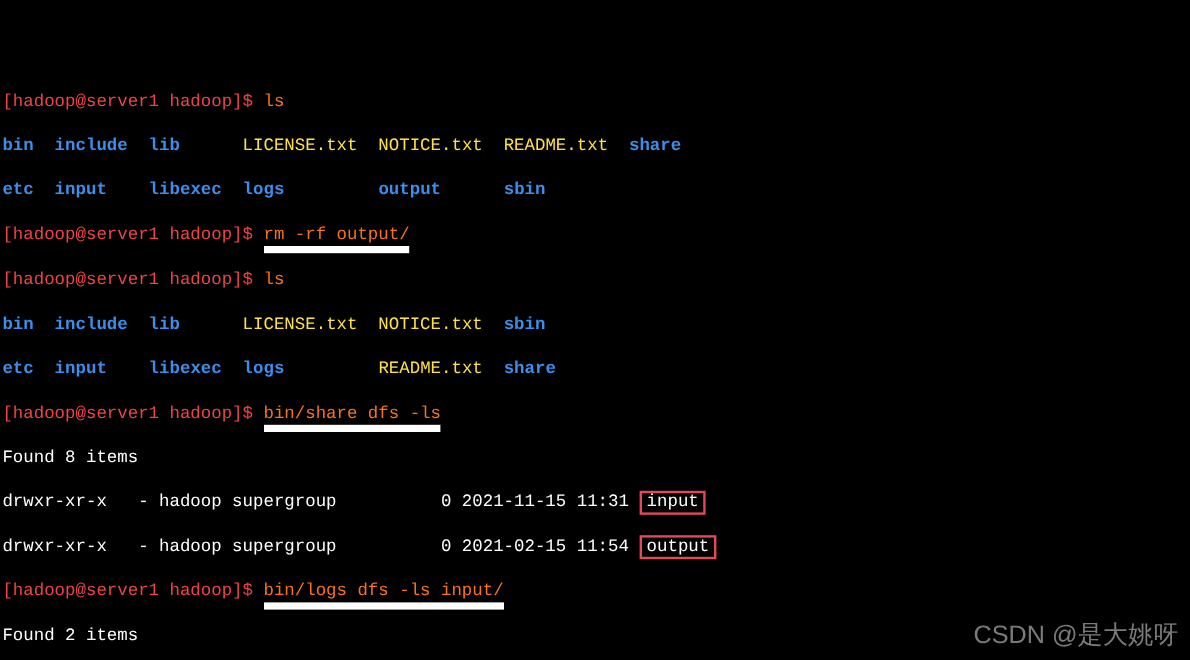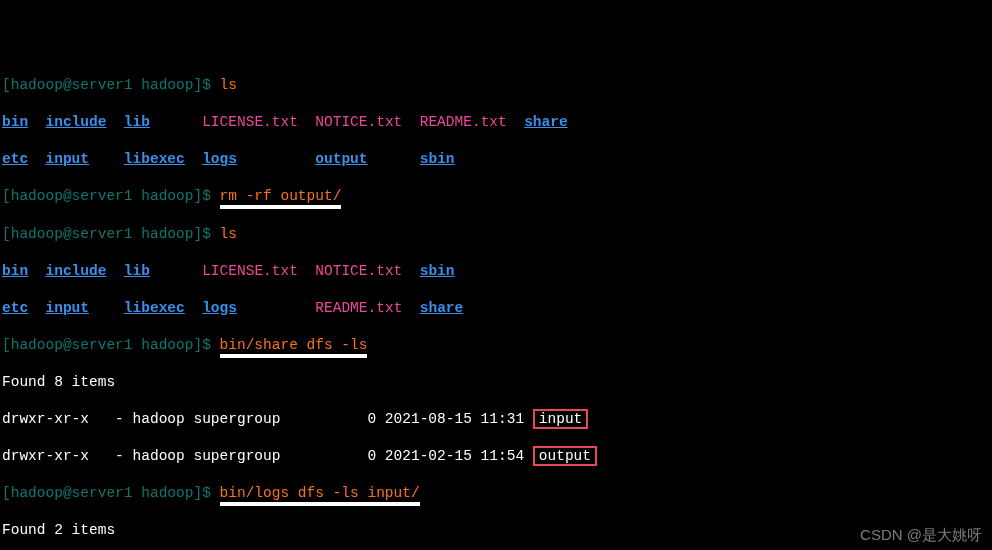--- a/index.html
+++ b/index.html
@@ -10,51 +10,51 @@
       font-size: 14.5px;
       line-height: 1.28;
       width: 992px;
       height: 550px;
       overflow: hidden;
       white-space: pre;
       padding: 2px 0 0 2px;
       position: relative;
     }
     .line { display: block; }
-    .prompt { color: #0f766e; }
+    .prompt { color: #ef4444; }
     .cmd { color: #f97316; }
-    .dir { color: #3b8eea; font-weight: bold; text-decoration: underline; }
-    .white { color: #ec4899; }
-    .red-underline { border-bottom: 4px solid #ffffff; padding-bottom: 1px; }
+    .dir { color: #3b8eea; font-weight: bold; }
+    .white { color: #fde047; }
+    .red-underline { border-bottom: 6px solid #ffffff; padding-bottom: 1px; }
     .red-box { border: 2px solid #e74856; padding: 0 4px; }
     .watermark {
       position: absolute;
       bottom: 6px;
       right: 10px;
       color: #cccccc;
       opacity: 0.6;
-      font-size: 15px;
+      font-size: 21px;
       font-family: sans-serif;
     }
   </style>
 </head>
 <body>
 
 
 
 <div class="line"><span class="prompt">[hadoop@server1 hadoop]$ </span><span class="cmd">ls</span></div>
 <div class="line"><span class="dir">bin</span>  <span class="dir">include</span>  <span class="dir">lib</span>      <span class="white">LICENSE.txt</span>  <span class="white">NOTICE.txt</span>  <span class="white">README.txt</span>  <span class="dir">share</span></div>
 <div class="line"><span class="dir">etc</span>  <span class="dir">input</span>    <span class="dir">libexec</span>  <span class="dir">logs</span>         <span class="dir">output</span>      <span class="dir">sbin</span></div>
 <div class="line"><span class="prompt">[hadoop@server1 hadoop]$ </span><span class="cmd red-underline">rm -rf output/</span></div>
 <div class="line"><span class="prompt">[hadoop@server1 hadoop]$ </span><span class="cmd">ls</span></div>
 <div class="line"><span class="dir">bin</span>  <span class="dir">include</span>  <span class="dir">lib</span>      <span class="white">LICENSE.txt</span>  <span class="white">NOTICE.txt</span>  <span class="dir">sbin</span></div>
 <div class="line"><span class="dir">etc</span>  <span class="dir">input</span>    <span class="dir">libexec</span>  <span class="dir">logs</span>         <span class="white">README.txt</span>  <span class="dir">share</span></div>
 <div class="line"><span class="prompt">[hadoop@server1 hadoop]$ </span><span class="cmd red-underline">bin/share dfs -ls</span></div>
 <div class="line">Found 8 items</div>
-<div class="line"><span>drwxr-xr-x   - hadoop supergroup          0 2021-08-15 11:31 </span><span class="red-box">input</span></div>
+<div class="line"><span>drwxr-xr-x   - hadoop supergroup          0 2021-11-15 11:31 </span><span class="red-box">input</span></div>
 <div class="line"><span>drwxr-xr-x   - hadoop supergroup          0 2021-02-15 11:54 </span><span class="red-box">output</span></div>
 <div class="line"><span class="prompt">[hadoop@server1 hadoop]$ </span><span class="cmd red-underline">bin/logs dfs -ls input/</span></div>
 <div class="line">Found 2 items</div>
 
 
 
 
 
 
 

